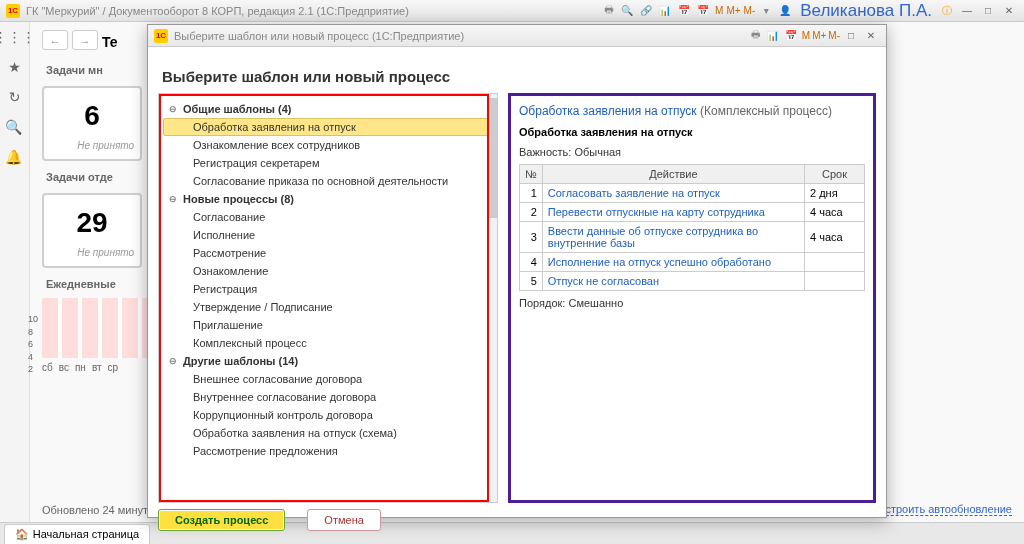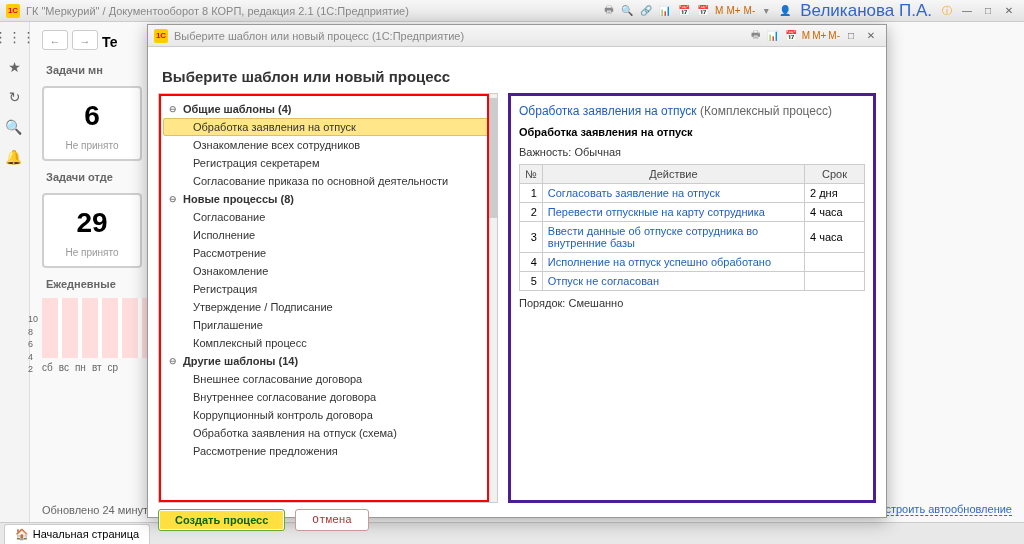--- a/index.html
+++ b/index.html
@@ -20,21 +20,21 @@
   .sidebar-btn { width:18px;height:18px;display:flex;align-items:center;justify-content:center;color:#666;cursor:pointer;font-size:14px;}
 
   
   .bg-content { position:absolute; top:22px; left:30px; right:0; bottom:22px; background:#f9f9f9; padding:8px 12px;}
   .nav-btns { display:flex; gap:4px; margin-bottom:6px;}
   .nav-btn { width:26px;height:20px;border:1px solid #ccc;background:#fff;border-radius:3px;display:flex;align-items:center;justify-content:center;color:#888;cursor:pointer;}
   .section-h { font-size:14px; font-weight:bold; margin-left:60px; margin-top:-22px;}
   .widget-box { border:2px solid #cfcfcf; border-radius:4px; background:#fff; margin:6px 0; padding:6px; width:100px;}
   .widget-title { text-align:center; font-weight:bold; color:#666; font-size:11px; padding:4px 0;}
   .widget-num { font-size:28px; font-weight:bold; text-align:center; padding:6px 0;}
-  .widget-sub { text-align:center; color:#999; font-size:10px; padding:2px 0;}
+  .widget-sub { text-align:right; color:#999; font-size:10px; padding:2px 0;font-style:italic;}
   .chart-placeholder { height:60px; background:repeating-linear-gradient(90deg,#fdd,#fdd 16px,#fff 16px,#fff 20px); margin:4px 0;}
   .chart-labels { display:flex; gap:6px; font-size:10px; color:#666;text-align:right;}
   .yaxis { position:absolute; display:flex;flex-direction:column;justify-content:space-between;height:60px;font-size:9px;color:#666;}
   .footer-text { position:absolute; bottom:6px; left:12px; color:#666; font-size:11px;}
   .footer-link { position:absolute; bottom:6px; right:12px; color:#36c; font-size:11px; border-bottom:1px dashed #36c; cursor:pointer;}
 
   
   .bottom-bar { position:absolute; bottom:0; left:0; right:0; height:22px; background:#e8e8e8; border-top:1px solid #ccc; display:flex; align-items:center; padding-left:4px;}
   .bottom-tab { background:#fff; border:1px solid #ccc; border-bottom:none; padding:3px 10px; font-size:11px; display:flex; align-items:center; gap:4px; border-radius:3px 3px 0 0;}
 
@@ -60,24 +60,24 @@
   .detail-title .gray { color:#666;}
   .detail-subtitle { font-weight:bold; margin:8px 0;}
   .detail-row { margin:4px 0; color:#333;}
   .action-table { width:100%; border-collapse:collapse; margin-top:6px; font-size:11px;}
   .action-table th { background:#f0f0f0; border:1px solid #ccc; padding:3px 5px; text-align:center; font-weight:normal; color:#444;}
   .action-table td { border:1px solid #ccc; padding:3px 5px;}
   .action-table td.num { text-align:right; width:22px;}
   .action-table td.link { color:#2060c0; cursor:pointer;}
   .action-table td.deadline { width:60px;}
 
-  .modal-footer { padding:6px 10px; display:flex; gap:10px;}
+  .modal-footer { padding:6px 10px; display:flex; gap:22px;}
   .btn { padding:4px 16px; border-radius:3px; font-size:11px; cursor:pointer; border:1px solid;}
   .btn-primary { background:#ffe040; border-color:#6a3; color:#060; font-weight:bold; box-shadow:inset 0 0 0 1px #fff;}
-  .btn-cancel { background:#fff; border-color:#c99; color:#a33;font-family:Liberation Mono, monospace;}
+  .btn-cancel { background:#fff; border-color:#c99; color:#a33;}
 
   .orange-txt { color:#cc6600; font-size:10px;}
 </style>
 </head>
 <body>
 
 <div class="main-titlebar">
   <span class="logo">1C</span>
   <span>ГК "Меркурий" / Документооборот 8 КОРП, редакция 2.1  (1С:Предприятие)</span>
   <div class="right-icons">

